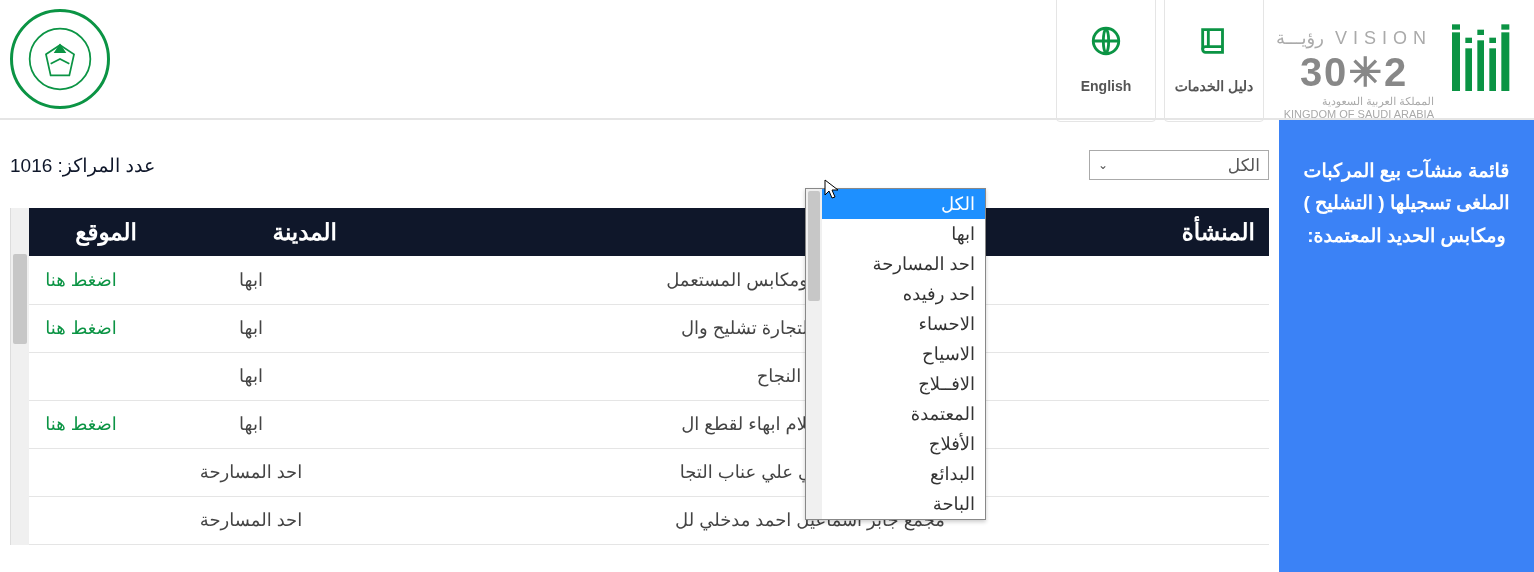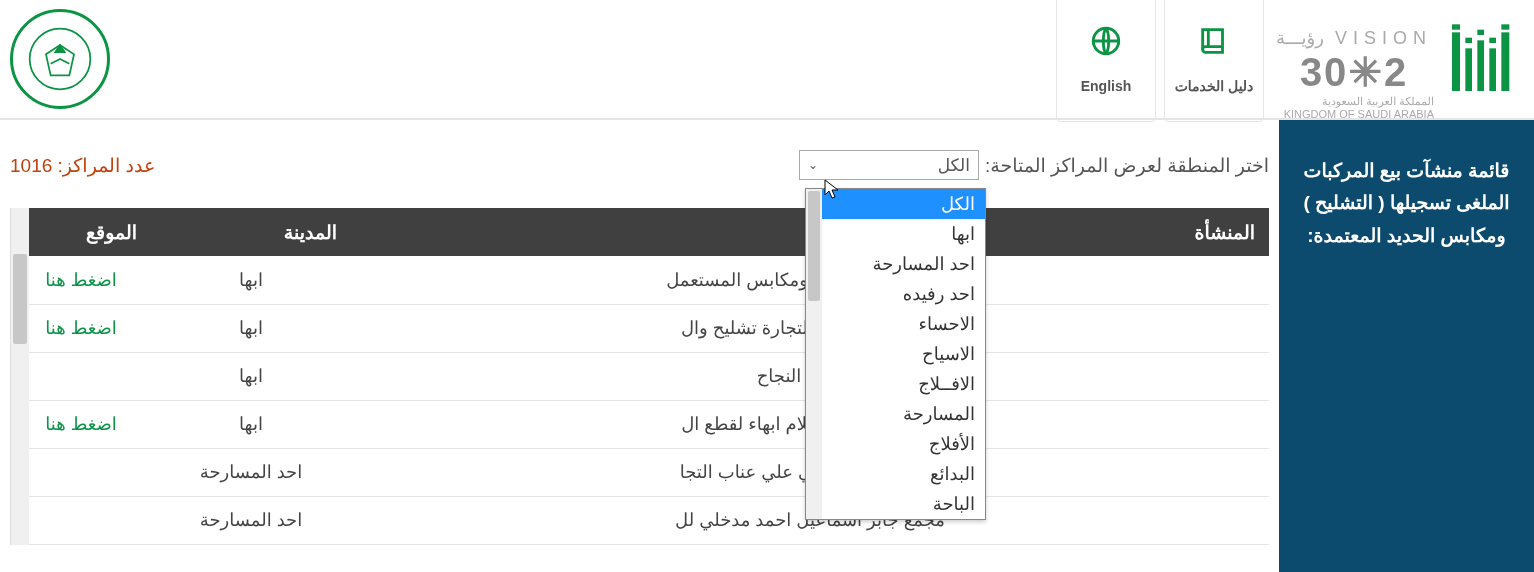--- a/index.html
+++ b/index.html
@@ -81,21 +81,21 @@
 .emblem svg { width:70px; height:70px; }
 
 
 .main {
   display:flex;
   flex-direction:row;
   height: calc(100% - 120px);
 }
 .sidebar {
   width: 255px;
-  background:#0c4a6e;
+  background:#3b82f6;
   color:#fff;
   padding: 35px 18px;
   font-size:19px;
   font-weight:bold;
   text-align:center;
   line-height:1.7;
 }
 .content {
   flex:1;
   padding: 30px 10px 10px 10px;
@@ -126,39 +126,39 @@
   background:#fff;
   display:flex;
   align-items:center;
   justify-content:space-between;
   cursor:pointer;
 }
 .region-select .chev {
   font-size:12px;
   color:#555;
 }
-.count { color:#c2410c; }
+.count { color:#0f172a; }
 
 
 .tbl-wrap {
   position:relative;
   border-left:1px solid #ddd;
 }
 .tbl {
   width:100%;
   border-collapse:collapse;
   table-layout:fixed;
 }
 .tbl th {
-  background:#404040;
+  background:#0f172a;
   color:#fff;
   font-weight:bold;
   text-align:right;
   padding:10px 14px;
-  font-size:19px;
+  font-size:23px;
   height:48px;
 }
 .tbl td {
   border-bottom:1px solid #e5e5e5;
   padding:12px 14px;
   font-size:18px;
   color:#444;
   text-align:center;
   height:48px;
 }
@@ -293,21 +293,20 @@
 </div>
 
 <div class="main">
   <div class="sidebar">
     <div>قائمة منشآت بيع المركبات الملغى تسجيلها ( التشليح ) ومكابس الحديد المعتمدة:</div>
   </div>
 
   <div class="content">
     <div class="filter-row">
       <div class="filter-right">
-        <span>اختر المنطقة لعرض المراكز المتاحة:</span>
         <div class="region-select">
           <span>الكل</span>
           <span class="chev">⌄</span>
         </div>
       </div>
       <div class="count">
         <span>عدد المراكز:</span>
         <span>1016</span>
       </div>
     </div>
@@ -368,21 +367,21 @@
       <div class="dd-scroll">
         <div class="dd-thumb"></div>
       </div>
     <div class="dd-item selected">الكل</div>
         <div class="dd-item">ابها</div>
         <div class="dd-item">احد المسارحة</div>
         <div class="dd-item">احد رفيده</div>
         <div class="dd-item">الاحساء</div>
         <div class="dd-item">الاسياح</div>
         <div class="dd-item">الافــلاج</div>
-        <div class="dd-item">المسارحة</div>
+        <div class="dd-item">المعتمدة</div>
         <div class="dd-item">الأفلاج</div>
         <div class="dd-item">البدائع</div>
         <div class="dd-item">الباحة</div>
       </div>
 
     <div class="cursor">
       <svg width="18" height="22" viewBox="0 0 18 22">
           <path d="M2 2l0 15 4-4 3 7 3-1-3-7 6 0z" fill="#fff" stroke="#000" stroke-width="1"></path>
         </svg>
     </div>

